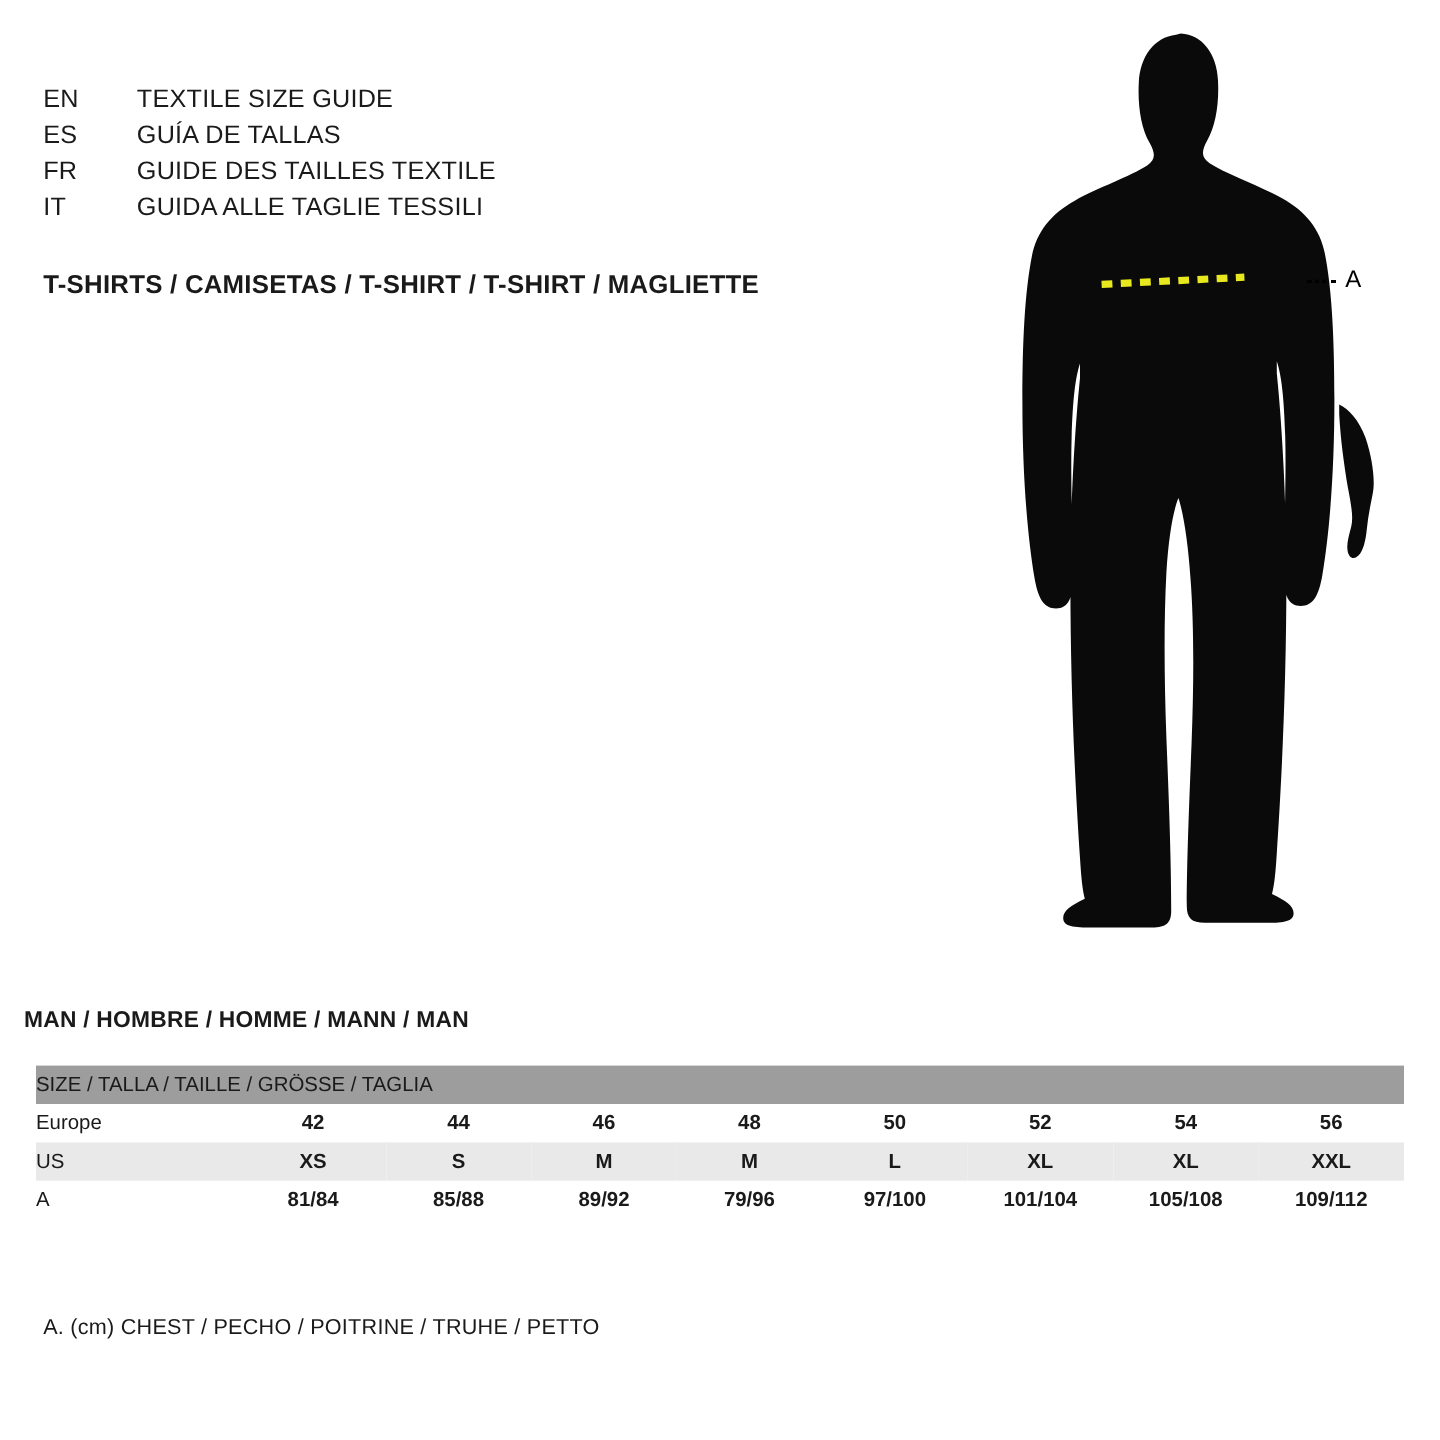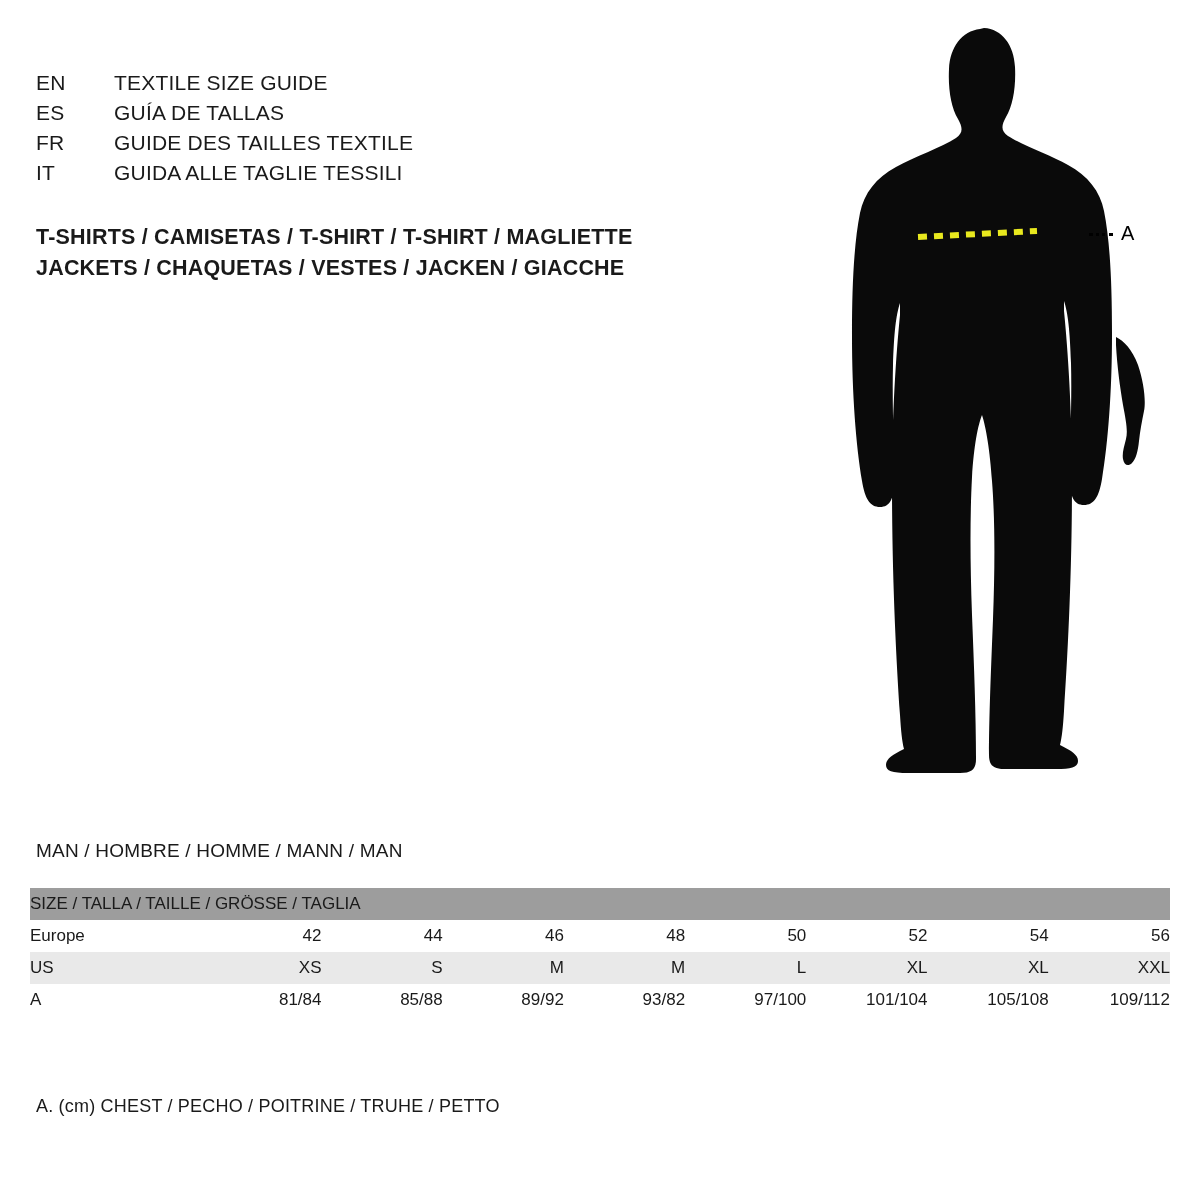--- a/index.html
+++ b/index.html
@@ -81,24 +81,24 @@
     left: 1089px;
     top: 233px;
     width: 24px;
     height: 0;
     border-top: 3px dotted #000;
   }
 
   
   .table-heading {
     position: absolute;
-    left: 36px;
+    left: 20px;
     top: 840px;
     font-size: 19px;
-    font-weight: normal;
+    font-weight: bold;
     letter-spacing: 0.2px;
   }
 
   table.size-table {
     position: absolute;
     left: 30px;
     top: 888px;
     width: 1140px;
     border-collapse: collapse;
     font-size: 17px;
@@ -116,22 +116,23 @@
     height: 30px;
   }
   .row-shade td { background: #e9e9e9; margin-top: 13px; }
   .row-plain td { background: #ffffff; }
   td.label-cell {
     padding-left: 12px;
     text-align: left;
     width: 170px;
   }
   td.val-cell {
-    text-align: right;
+    text-align: center;
     width: 121px;
+    font-weight: bold;
   }
 
   .footnote {
     position: absolute;
     left: 36px;
     top: 1096px;
     font-size: 18px;
     letter-spacing: 0.2px;
   }
 </style>
@@ -154,21 +155,20 @@
       <span class="lang-title">GUIDE DES TAILLES TEXTILE</span>
     </div>
     <div class="lang-row">
       <span class="lang-code">IT</span>
       <span class="lang-title">GUIDA ALLE TAGLIE TESSILI</span>
     </div>
   </div>
 
   <div class="category-block">
     <div class="category-line">T-SHIRTS / CAMISETAS / T-SHIRT / T-SHIRT / MAGLIETTE</div>
-    <div class="category-line">JACKETS / CHAQUETAS / VESTES / JACKEN / GIACCHE</div>
   </div>
 
   <div class="figure">
     <svg width="340" height="770" viewBox="0 0 340 770" xmlns="http://www.w3.org/2000/svg">
       <path fill="#0a0a0a" d="
         M 150,14
         C 132,16 120,32 119,54
         C 118,74 121,92 128,104
         C 133,113 133,118 126,123
         C 112,132 84,142 66,152
@@ -257,21 +257,21 @@
         <td class="val-cell">L</td>
         <td class="val-cell">XL</td>
         <td class="val-cell">XL</td>
         <td class="val-cell">XXL</td>
       </tr>
       <tr class="row-plain">
         <td class="label-cell">A</td>
         <td class="val-cell">81/84</td>
         <td class="val-cell">85/88</td>
         <td class="val-cell">89/92</td>
-        <td class="val-cell">93/82</td>
+        <td class="val-cell">79/96</td>
         <td class="val-cell">97/100</td>
         <td class="val-cell">101/104</td>
         <td class="val-cell">105/108</td>
         <td class="val-cell">109/112</td>
       </tr>
     </tbody>
   </table>
 
   <div class="footnote">A. (cm) CHEST / PECHO / POITRINE / TRUHE / PETTO</div>
 

